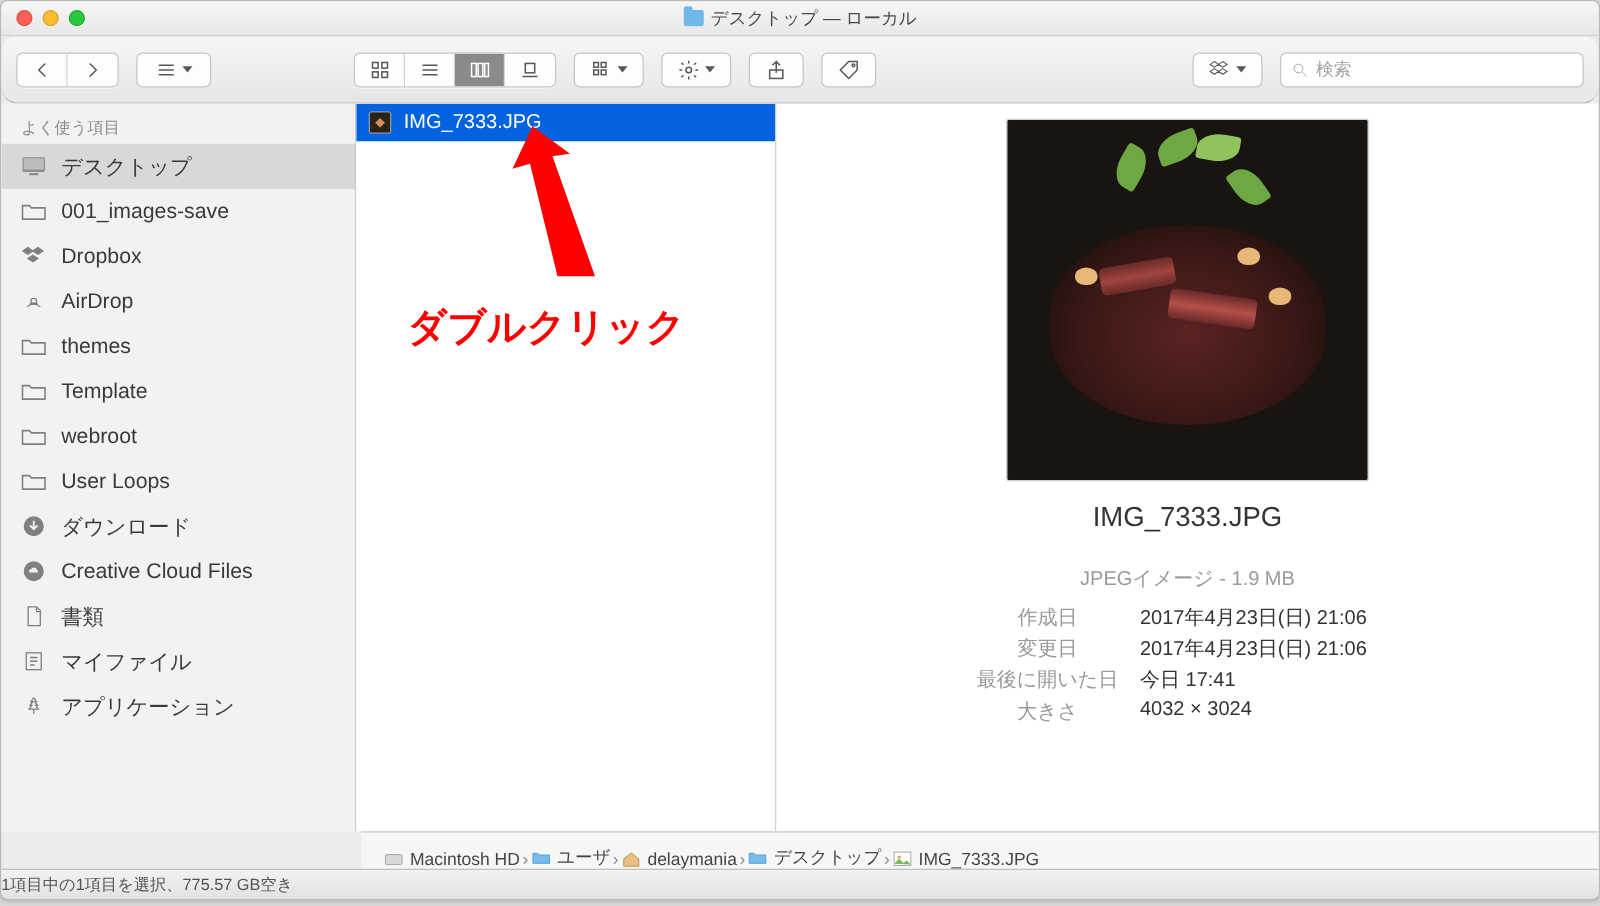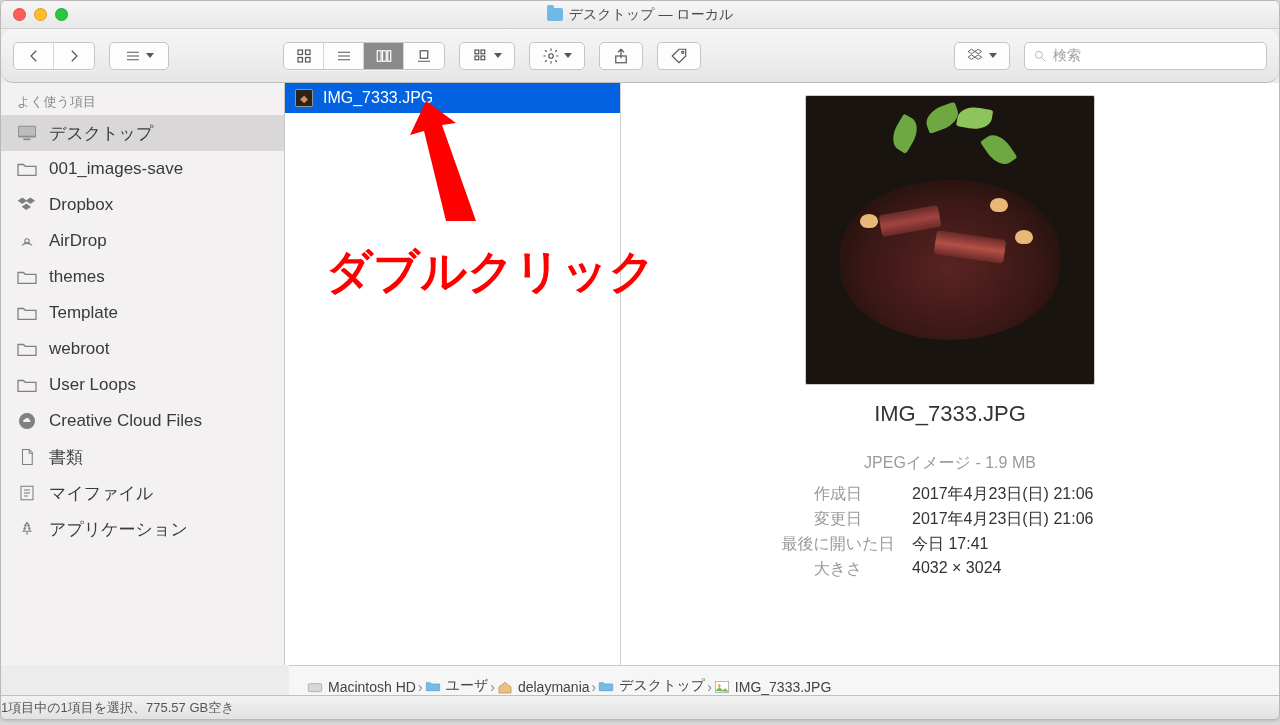--- a/index.html
+++ b/index.html
@@ -54,21 +54,21 @@
   .meta-val{color:#333;min-width:210px;text-align:left;}
   
   .pathbar{height:30px;background:#f6f6f6;border-top:1px solid #c9c9c9;display:flex;align-items:flex-end;padding:0 18px;font-size:14px;color:#444;gap:0;margin-left:288px;}
   .crumb{display:flex;align-items:center;gap:5px;}
   .crumb-sep{color:#888;margin:0 2px;}
   .crumb-icon{width:16px;height:14px;display:inline-block;}
   
   .statusbar{height:24px;background:linear-gradient(#f2f2f2,#e2e2e2);border-top:1px solid #c0c0c0;display:flex;align-items:center;justify-content:flex-start;font-size:13px;color:#555;}
   
   .annotation{position:absolute;left:325px;top:140px;pointer-events:none;}
-  .anno-text{color:#ff0000;font-size:46px;font-weight:700;white-space:nowrap;}
+  .anno-text{color:#ff0000;font-size:31px;font-weight:700;white-space:nowrap;}
   .anno-arrow{position:absolute;top:-40px;left:80px;}
 </style>
 </head>
 <body>
 
 <div class="window" style="position:relative;">
 
   <div class="titlebar">
     <div class="traffic">
       <div class="circle red"></div>
@@ -242,20 +242,29 @@
             </span>
             <span>webroot</span>
           </div>
           <div class="sb-item">
             <span class="sb-icon">
               <svg width="22" height="18" fill="none" stroke="#808080" stroke-width="1.6" viewBox="0 0 24 20">
                 <path d="M2 5h6l2 2h12v10H2z"></path>
               </svg>
             </span>
             <span>User Loops</span>
+          </div>
+          <div class="sb-item">
+            <span class="sb-icon">
+              <svg viewBox="0 0 24 24" width="22" height="18">
+                <circle cx="12" cy="12" r="10" fill="#808080"></circle>
+                <path d="M12 6v8M8 11l4 4 4-4" stroke="#f3f1f2" stroke-width="2" fill="none"></path>
+              </svg>
+            </span>
+            <span>ダウンロード</span>
           </div>
           <div class="sb-item">
             <span class="sb-icon">
               <svg viewBox="0 0 24 24" width="22" height="18">
                 <circle cx="12" cy="12" r="10" fill="#808080"></circle>
                 <path d="M7 14a3 3 0 0 1 2-5 4 4 0 0 1 7 1 3 3 0 0 1 1 4z" fill="#f3f1f2"></path>
               </svg>
             </span>
             <span>Creative Cloud Files</span>
           </div>

